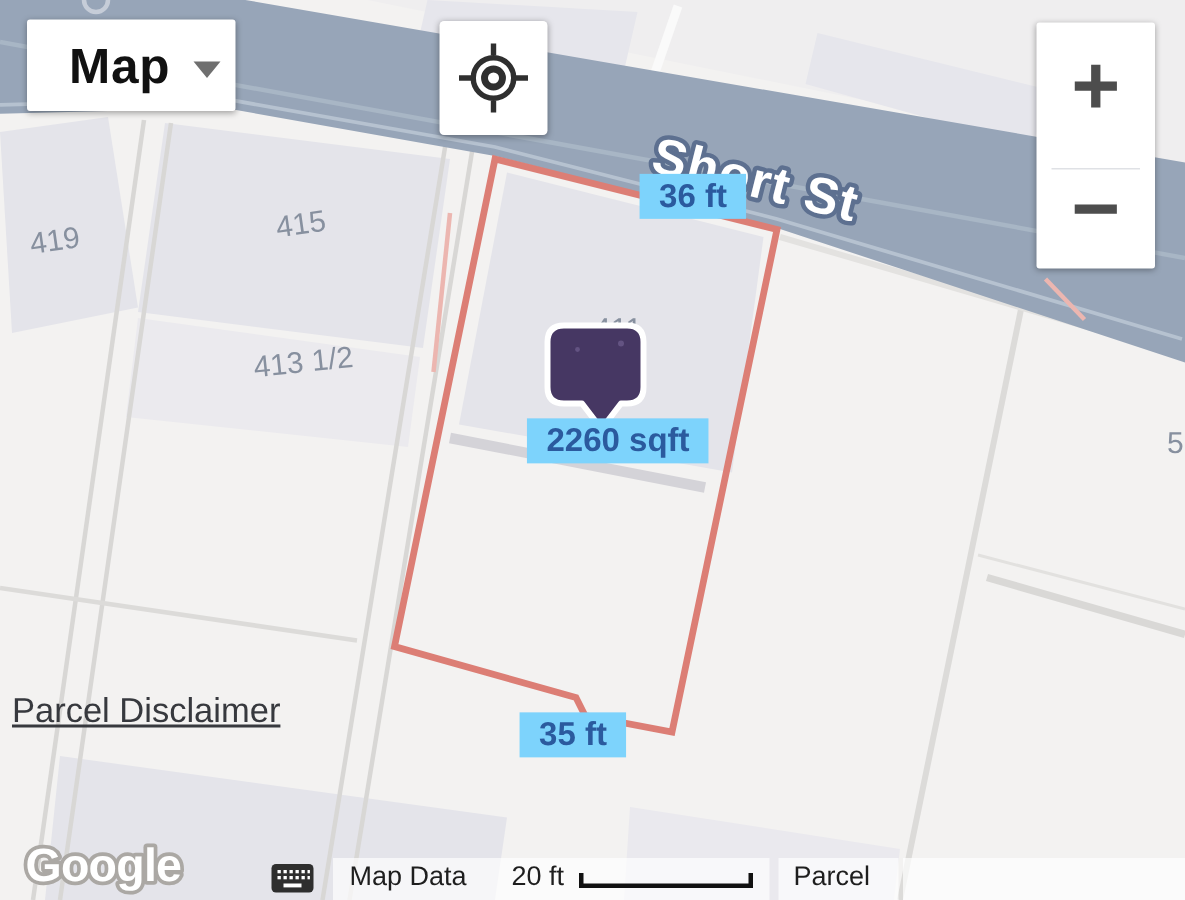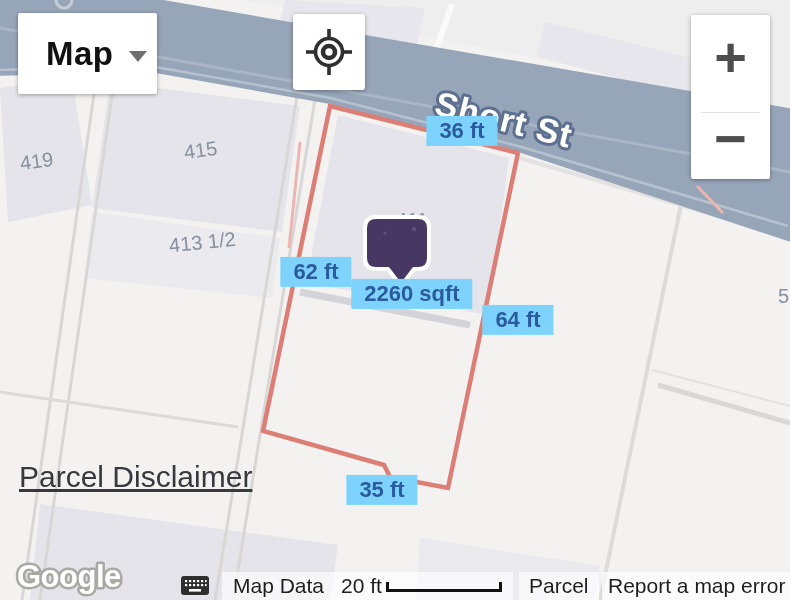--- a/index.html
+++ b/index.html
@@ -4,21 +4,21 @@
 <style>
   * { margin:0; padding:0; box-sizing:border-box; }
   html,body { width:790px; height:600px; overflow:hidden; }
   body { font-family:"Liberation Sans", sans-serif; position:relative; background:#f3f2f1; }
   #stage { position:absolute; inset:0; width:790px; height:600px; overflow:hidden; }
   #map-svg { position:absolute; left:0; top:0; }
 
   
   .ctl { position:absolute; background:#fff; border-radius:2px;
          box-shadow:0 1px 4px rgba(0,0,0,.35); }
-  #map-type-btn { left:18px; top:13px; width:139px; height:81px;
+  #map-type-btn { left:18px; top:13px; width:139px; height:61px;
       display:flex; align-items:center; padding-left:28px; cursor:pointer; }
   #map-type-btn .lbl { font-size:33px; font-weight:bold; color:#111; letter-spacing:.5px; }
   #map-type-btn .arrow { width:0; height:0; margin-left:15px; margin-top:6px;
       border-left:9px solid transparent; border-right:9px solid transparent;
       border-top:11px solid #6f6f6f; }
   #locate-btn { left:293px; top:14px; width:72px; height:76px; border-radius:3px;
       display:flex; align-items:center; justify-content:center; cursor:pointer; }
   #zoom-panel { left:691px; top:15px; width:79px; height:164px; }
   .zoom-btn { position:absolute; left:0; width:79px; height:82px; display:flex;
       align-items:center; justify-content:center; font-size:56px; font-weight:bold;
@@ -42,30 +42,30 @@
   #hn-419 { left:20px;  top:150px; transform:rotate(-8deg); }
   #hn-415 { left:184px; top:139px; transform:rotate(-8deg); }
   #hn-413 { left:169px; top:231px; transform:rotate(-6deg); }
   #hn-411 { left:396px; top:209px; }
   #hn-5   { left:778px; top:285px; }
 
   
   #marker { position:absolute; left:357px; top:205px; cursor:pointer; }
 
   
-  #parcel-disclaimer { position:absolute; left:19px; top:460px; font-size:30px;
+  #parcel-disclaimer { position:absolute; left:8px; top:460px; font-size:23px;
       color:#37393e; text-decoration:underline; cursor:pointer; white-space:nowrap; }
   #google-logo { position:absolute; left:14px; top:550px; cursor:pointer; }
 
   
   .attr-strip { position:absolute; top:572px; height:28px; background:rgba(255,255,255,.68); }
   #strip-1 { left:222px; width:291px; }
   #strip-2 { left:519px; width:80px; }
   #strip-3 { left:602px; width:188px; }
-  .attr-txt { position:absolute; top:574px; font-size:21px; color:#1e1e1e; white-space:nowrap; }
+  .attr-txt { position:absolute; top:574px; font-size:18px; color:#1e1e1e; white-space:nowrap; }
   #kbd-icon { position:absolute; left:180px; top:575px; cursor:pointer; }
   #map-data { left:233px; }
   #scale-lb { left:341px; }
   #scale-bar { position:absolute; left:386px; top:582px; width:116px; height:10px;
       border-left:3px solid #111; border-right:3px solid #111; border-bottom:3px solid #111; }
   #terms { left:529px; cursor:pointer; }
   #report { left:608px; cursor:pointer; }
 </style>
 </head>
 <body>
@@ -119,23 +119,21 @@
   <div class="hnum" id="hn-411">411</div>
   <div class="hnum" id="hn-5">5</div>
 
   <svg id="marker" width="86" height="86" viewBox="0 0 86 86">
     <path d="M19,12 H61 Q72,12 72,23 V53 Q72,64 61,64 H57 L44,81 L31,64 H19 Q8,64 8,53 V23 Q8,12 19,12 Z" fill="#463763" stroke="#ffffff" stroke-width="4" stroke-linejoin="round"></path>
     <circle cx="28" cy="28" r="1.6" fill="#6a5a8a" opacity=".8"></circle>
     <circle cx="57" cy="24" r="2" fill="#6a5a8a" opacity=".8"></circle>
   </svg>
 
   <div class="meas" id="m-top">36 ft</div>
-  <div class="meas" id="m-left">62 ft</div>
   <div class="meas" id="m-area">2260 sqft</div>
-  <div class="meas" id="m-right">64 ft</div>
   <div class="meas" id="m-bottom">35 ft</div>
 
   <div class="ctl" id="map-type-btn">
     <span class="lbl">Map</span>
     <span class="arrow"></span>
   </div>
 
   <div class="ctl" id="locate-btn">
     <svg width="54" height="54" viewBox="0 0 54 54">
       <circle cx="27" cy="27" r="13.5" fill="none" stroke="#2f2f2f" stroke-width="3.6"></circle>
@@ -179,15 +177,14 @@
       <rect x="21" y="9" width="2.2" height="2.2"></rect>
         <rect x="25" y="9" width="1.6" height="2.2"></rect>
       <rect x="9" y="14" width="12" height="2.6"></rect>
     </g>
   </svg>
 
   <div class="attr-txt" id="map-data">Map Data</div>
   <div class="attr-txt" id="scale-lb">20 ft</div>
   <div id="scale-bar"></div>
   <a class="attr-txt" id="terms">Parcel</a>
-  <a class="attr-txt" id="report">Report a map error</a>
 
 </div>
 
 </body></html>

